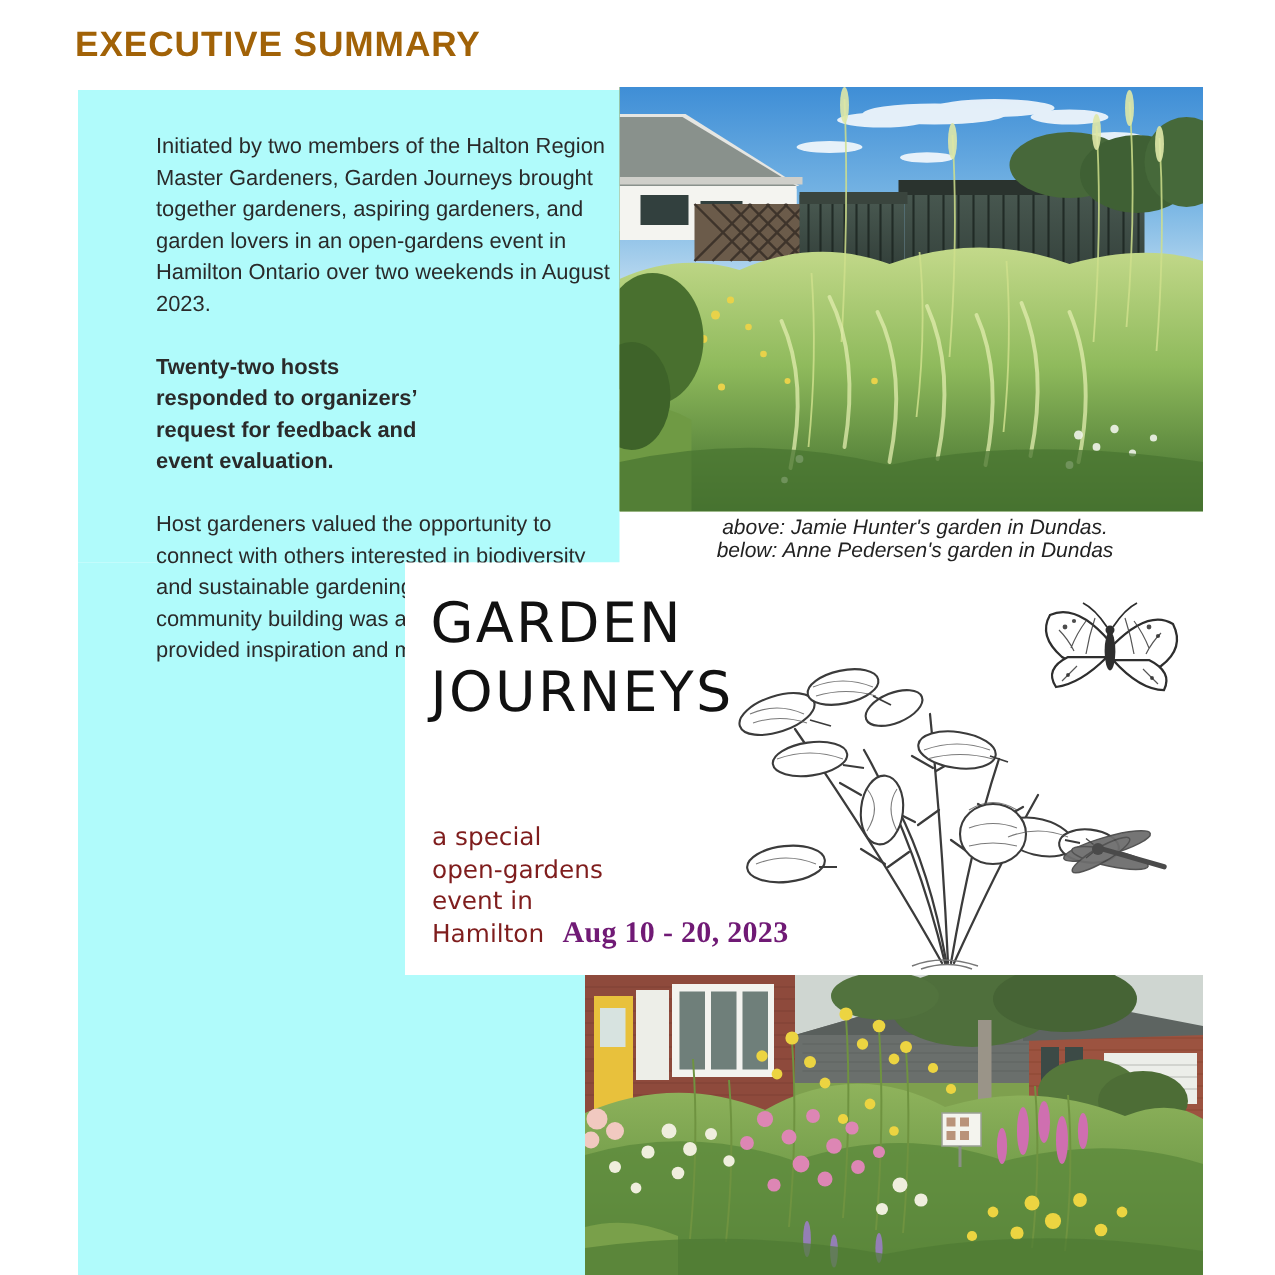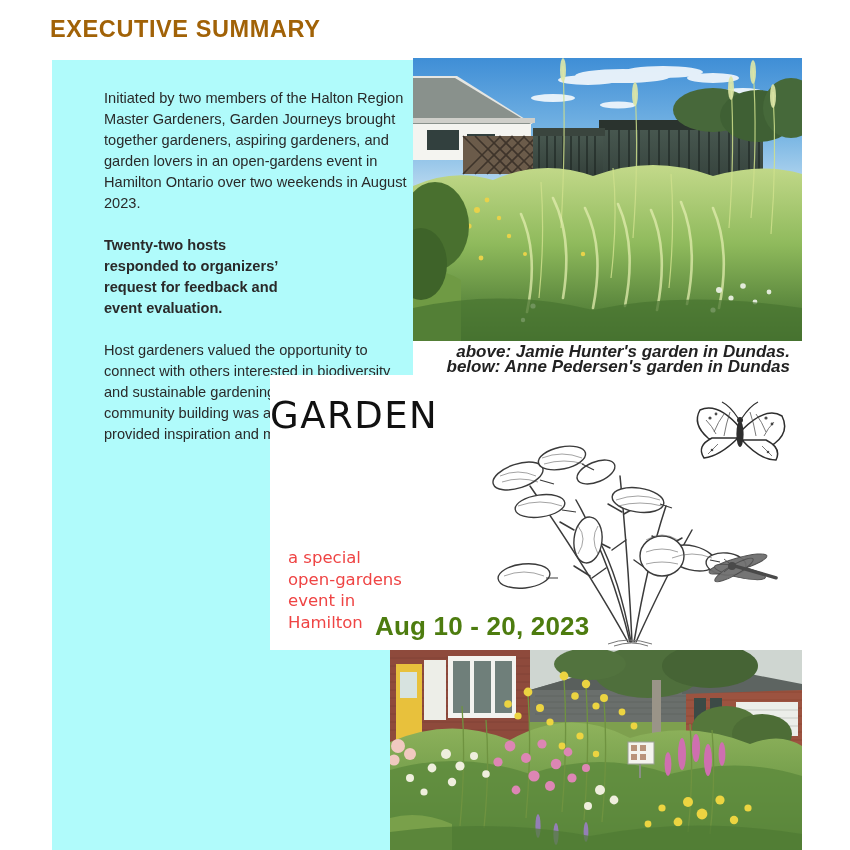--- a/index.html
+++ b/index.html
@@ -85,72 +85,71 @@
     overflow: hidden;
     background: #6d9c4a;
   }
 
   
   .photo-caption {
     position: absolute;
     left: 430px;
     top: 344px;
     width: 360px;
-    text-align: right;
-    font-size: 17px;
+    text-align: center;
+    font-size: 14px;
     font-style: italic;
     line-height: 15px;
     color: #222;
     z-index: 6;
-    font-weight: bold;
   }
 
   
   .poster {
     position: absolute;
     left: 270px;
     top: 375px;
     width: 532px;
     height: 275px;
     background: #ffffff;
     z-index: 7;
     overflow: hidden;
   }
   .poster-logo {
     position: absolute;
-    left: 0;
+    left: 17px;
     top: 18px;
     width: 260px;
   }
   .poster-logo .line {
     font-family: "DejaVu Sans", sans-serif;
     font-size: 37px;
     letter-spacing: 1.5px;
     line-height: 46px;
     color: #111;
     font-weight: 400;
     white-space: nowrap;
   }
   .poster-sub {
     position: absolute;
     left: 18px;
     top: 172px;
     font-family: "DejaVu Sans", sans-serif;
     font-size: 16.5px;
     line-height: 21.5px;
-    color: #ef4444;
+    color: #7f1d1d;
   }
   .poster-dates {
     position: absolute;
     left: 105px;
     top: 236px;
-    font-family: Liberation Sans, sans-serif;
-    font-size: 26px;
+    font-family: Liberation Serif, serif;
+    font-size: 20px;
     font-weight: bold;
-    color: #4d7c0f;
+    color: #701a75;
     letter-spacing: 0.2px;
   }
   .poster-art {
     position: absolute;
     left: 200px;
     top: 5px;
     width: 330px;
     height: 268px;
   }
 
@@ -400,20 +399,21 @@
         <circle cx="-6" cy="0" r="4"></circle>
       </g>
       <g stroke="#4a4a4a" stroke-width="0.9" fill="none">
         <path d="M-9 -3 L-14 -7 M-9 2 L-14 6"></path>
       </g>
     </g>
   </svg>
 
   <div class="poster-logo">
     <div class="line">GARDEN</div>
+    <div class="line">JOURNEYS</div>
   </div>
 
   <div class="poster-sub">
     <div>a special</div>
     <div>open-gardens</div>
     <div>event in</div>
     <div>Hamilton</div>
   </div>
 
   <div class="poster-dates">Aug 10 - 20, 2023</div>

